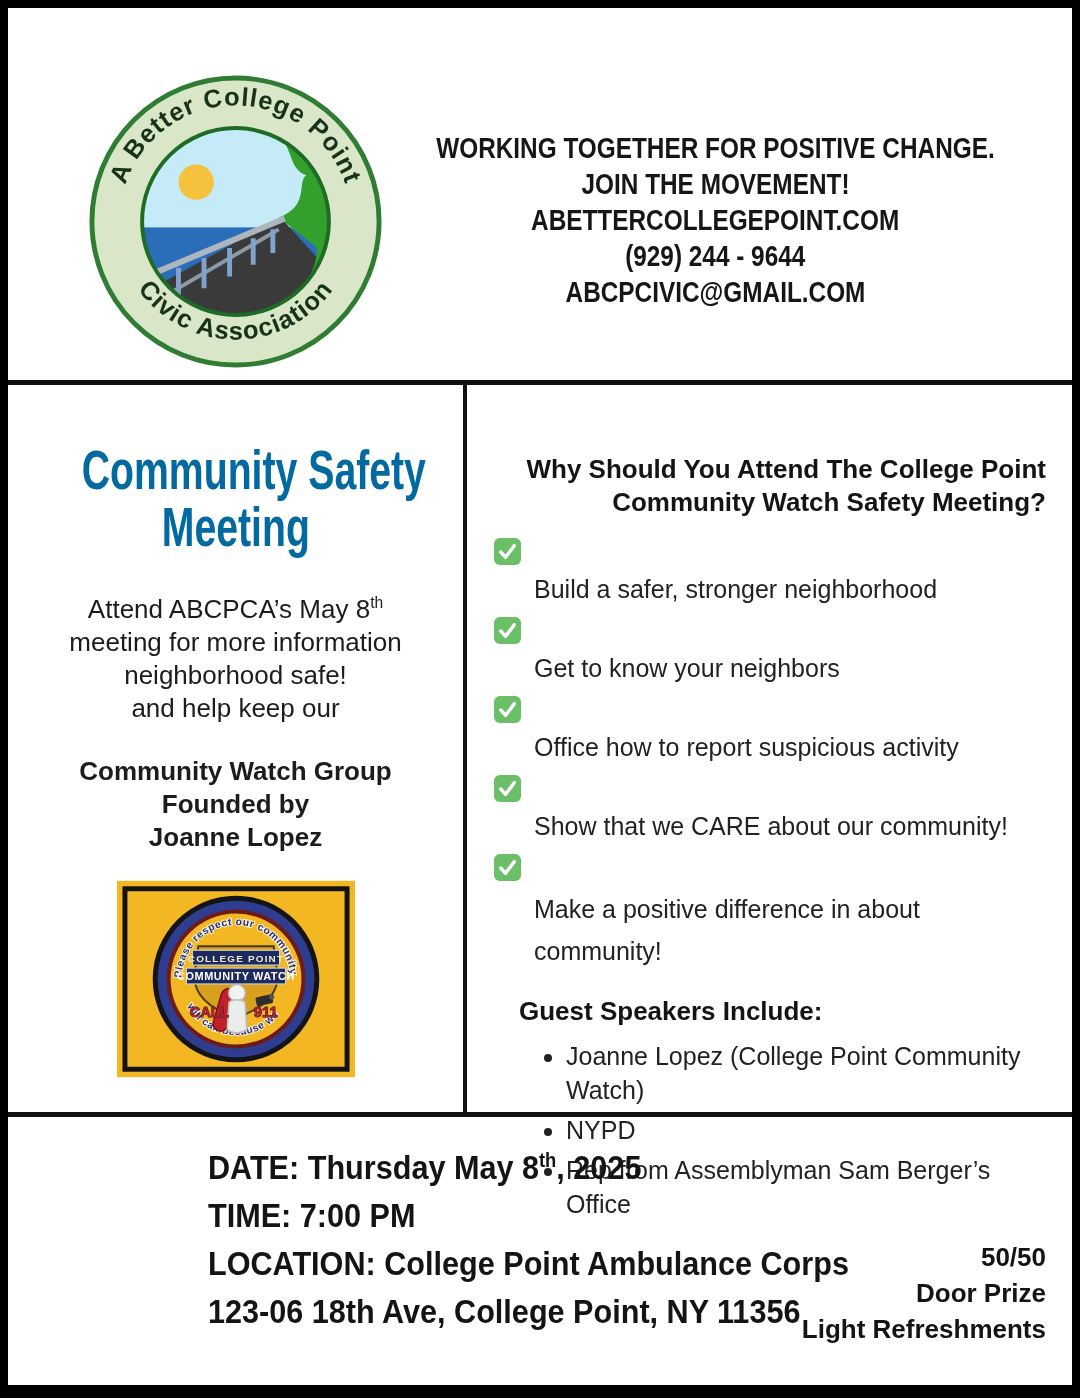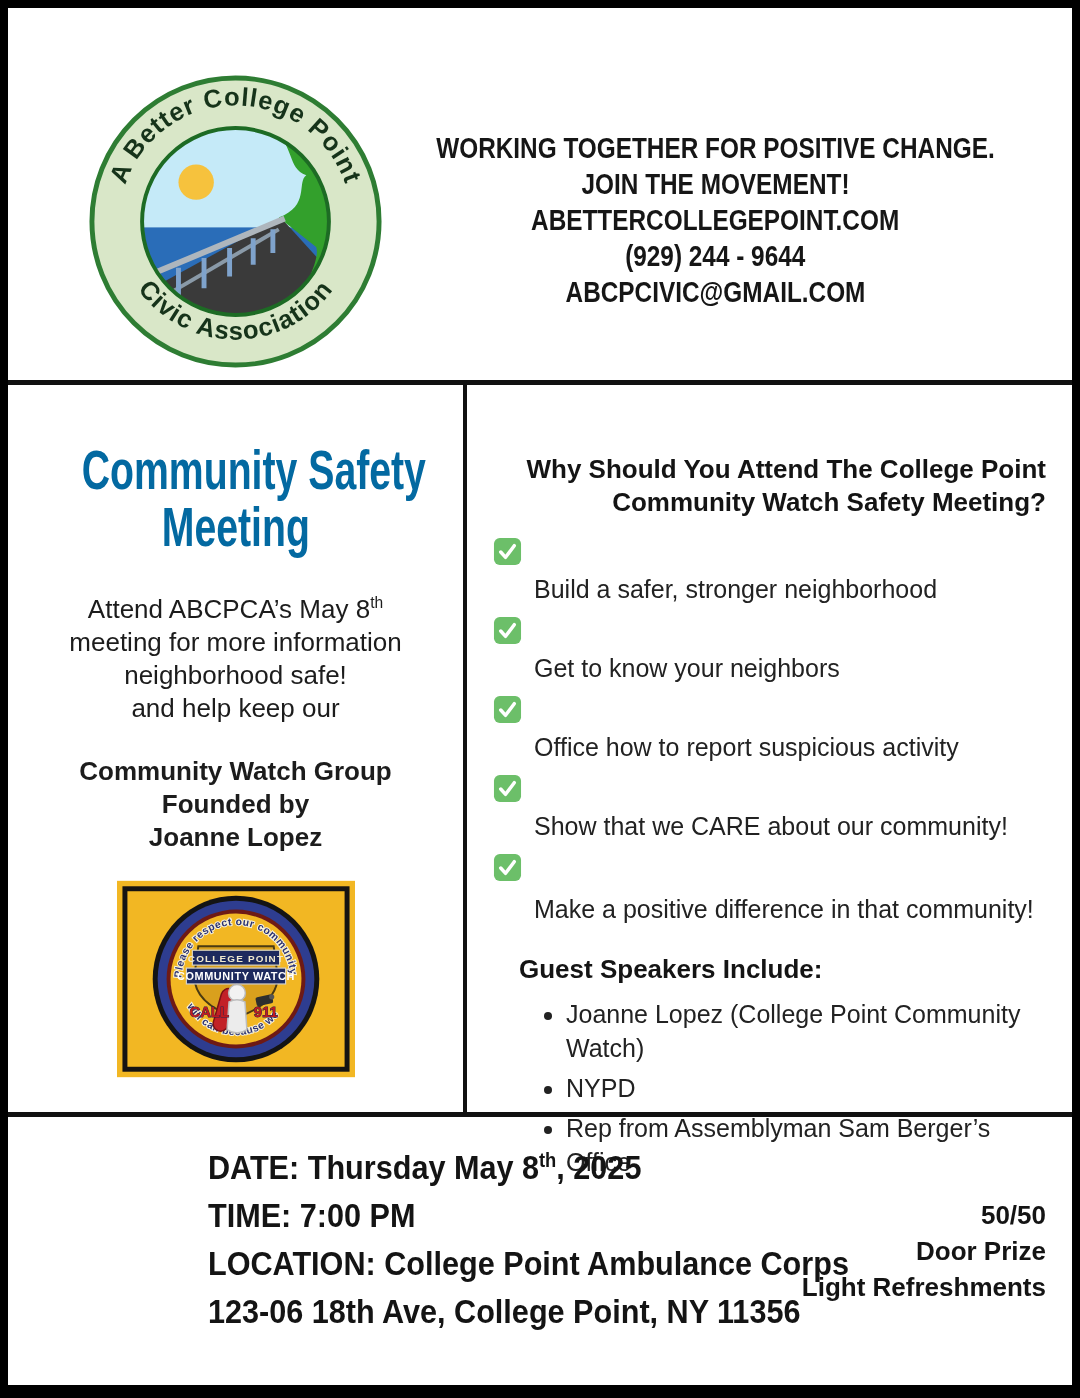--- a/index.html
+++ b/index.html
@@ -221,21 +221,21 @@
             <polyline points="8,15.5 13,21 22,9" fill="none" stroke="#fff" stroke-width="3.6" stroke-linecap="round" stroke-linejoin="round"></polyline>
           </svg>
           <div class="check-text">Show that we CARE about our community!</div>
         </div>
 
         <div class="check-item">
           <svg class="check-icon" viewBox="0 0 30 30">
             <rect x="1" y="1" width="28" height="28" rx="6" fill="#6cbf69"></rect>
             <polyline points="8,15.5 13,21 22,9" fill="none" stroke="#fff" stroke-width="3.6" stroke-linecap="round" stroke-linejoin="round"></polyline>
           </svg>
-          <div class="check-text">Make a positive difference in that community!</div>
+          <div class="check-text">Make a positive difference in about community!</div>
         </div>
 
       </div>
 
       <div class="speakers-heading">Guest Speakers Include:</div>
 
       <ul class="speakers">
         <li>Joanne Lopez (College Point Community Watch)</li>
         <li>NYPD</li>
         <li>Rep from Assemblyman Sam Berger’s Office</li>

